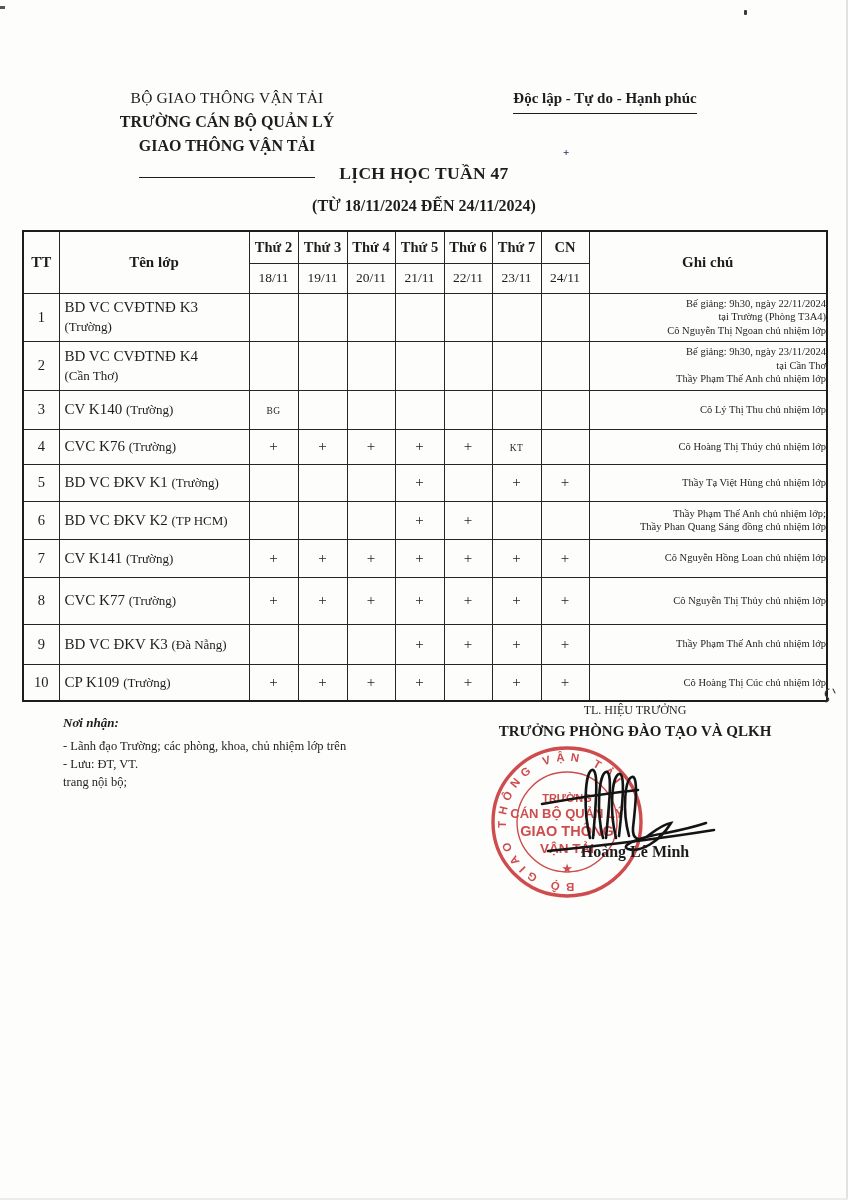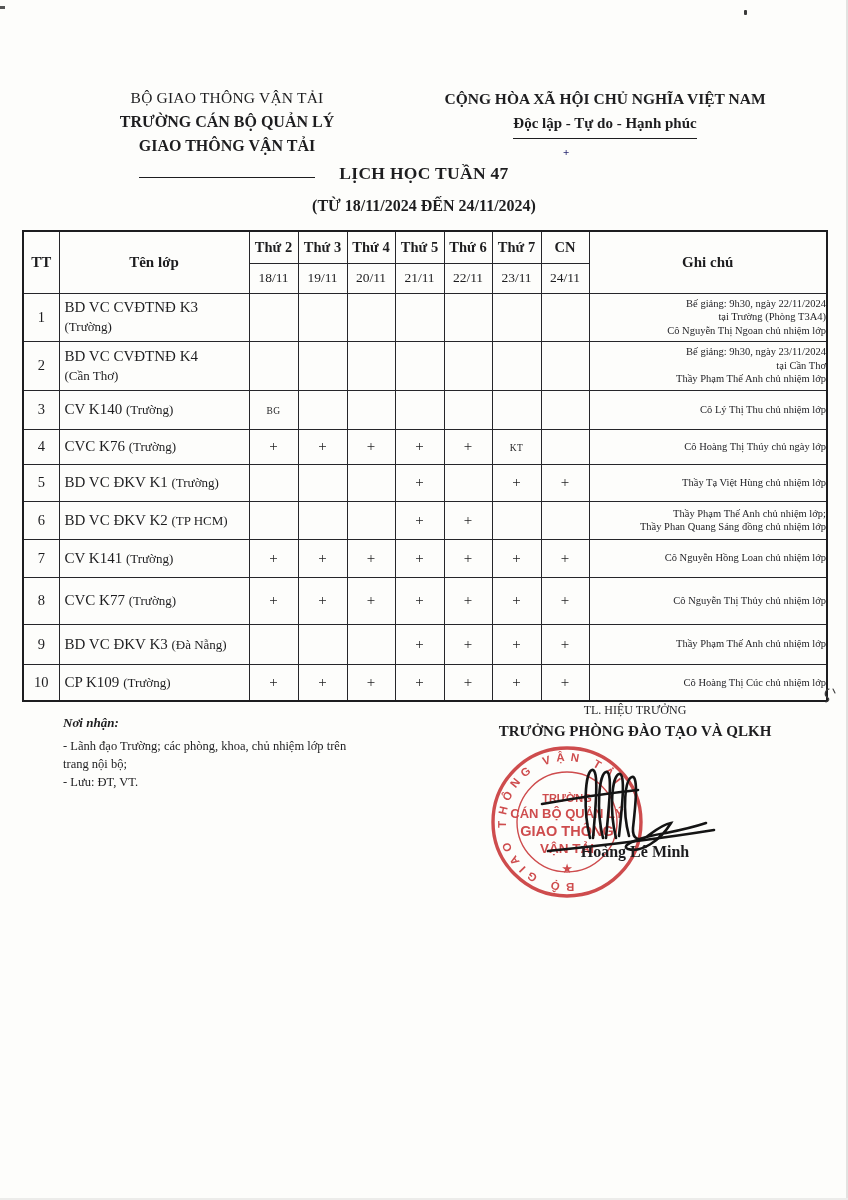--- a/index.html
+++ b/index.html
@@ -80,21 +80,20 @@
 <div class="speck-tl"></div>
 <div class="speck-tr"></div>
 
 <div class="org-block">
   <div class="org-line1">BỘ GIAO THÔNG VẬN TẢI</div>
   <div class="org-line2">TRƯỜNG CÁN BỘ QUẢN LÝ</div>
   <div class="org-line3"><span>GIAO THÔNG VẬN TẢI</span></div>
 </div>
 
 <div class="nat-block">
-  <div class="nat-line1">CỘNG HÒA XÃ HỘI CHỦ NGHĨA VIỆT NAM</div>
   <div class="nat-line2"><span>Độc lập - Tự do - Hạnh phúc</span></div>
 </div>
 <div class="pen-plus">+</div>
 
 <div class="doc-title">
   <div class="t1">LỊCH HỌC TUẦN 47</div>
   <div class="t2">(TỪ 18/11/2024 ĐẾN 24/11/2024)</div>
 </div>
 
 <table class="sched">
@@ -184,21 +183,21 @@
         <td class="td-tt">4</td>
         <td class="td-class"><span>CVC K76</span> <span class="site">(Trường)</span></td>
         <td class="td-day">+</td>
         <td class="td-day">+</td>
         <td class="td-day">+</td>
         <td class="td-day">+</td>
         <td class="td-day">+</td>
         <td class="td-day"><span class="tag">KT</span></td>
         <td class="td-day"></td>
         <td class="td-note">
-          <div>Cô Hoàng Thị Thúy chủ ngày lớp</div>
+          <div>Cô Hoàng Thị Thúy chủ nhiệm lớp</div>
         </td>
       </tr>
       <tr>
         <td class="td-tt">5</td>
         <td class="td-class"><span>BD VC ĐKV K1</span> <span class="site">(Trường)</span></td>
         <td class="td-day"></td>
         <td class="td-day"></td>
         <td class="td-day"></td>
         <td class="td-day">+</td>
         <td class="td-day"></td>
@@ -278,22 +277,22 @@
         <td class="td-note">
           <div>Cô Hoàng Thị Cúc chủ nhiệm lớp</div>
         </td>
       </tr>
     </tbody>
 </table>
 
 <div class="noi-nhan">
   <div class="nn-label">Nơi nhận:</div>
   <div class="nn-line">- Lãnh đạo Trường; các phòng, khoa, chủ nhiệm lớp trên</div>
+  <div class="nn-line">- Lưu: ĐT, VT.</div>
   <div class="nn-line">trang nội bộ;</div>
-  <div class="nn-line">- Lưu: ĐT, VT.</div>
 </div>
 
 <div class="sign-block">
   <div class="s1">TL. HIỆU TRƯỞNG</div>
   <div class="s2">TRƯỞNG PHÒNG ĐÀO TẠO VÀ QLKH</div>
 </div>
 
 <svg class="stamp" viewBox="0 0 160 160">
   <circle cx="80" cy="80" r="74" fill="none" stroke="#c9393b" stroke-width="3.4"></circle>
   <circle cx="80" cy="80" r="50" fill="none" stroke="#c9393b" stroke-width="1.4"></circle>

